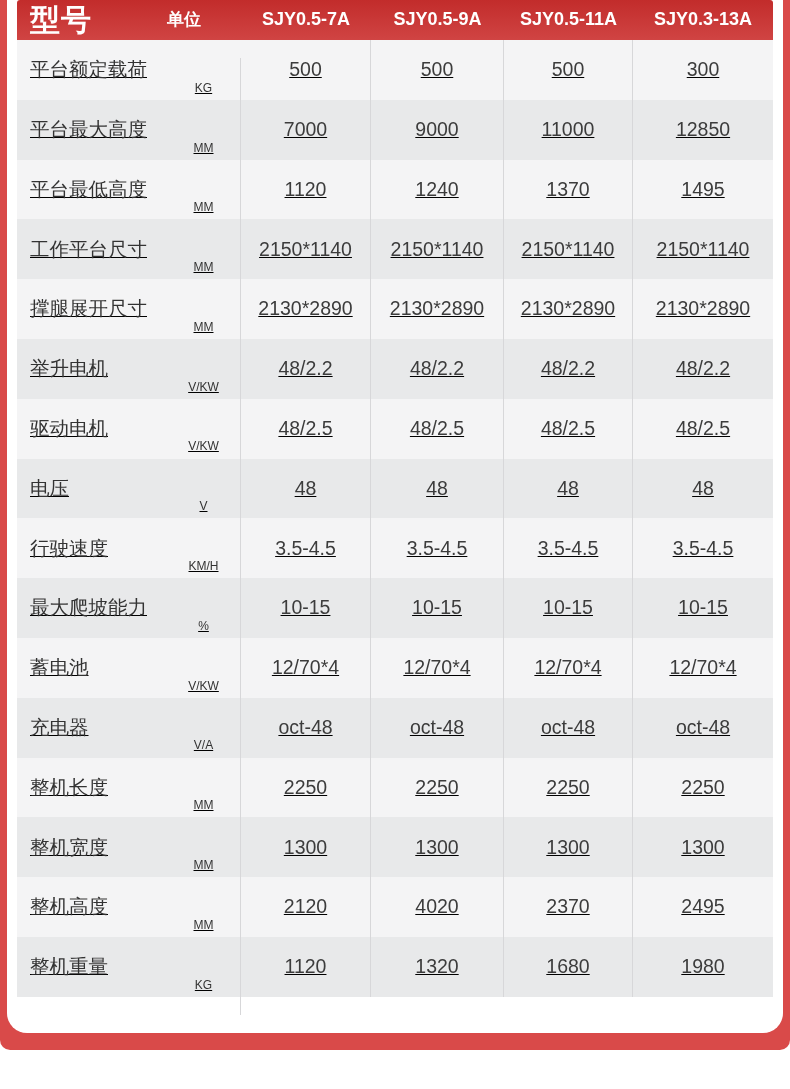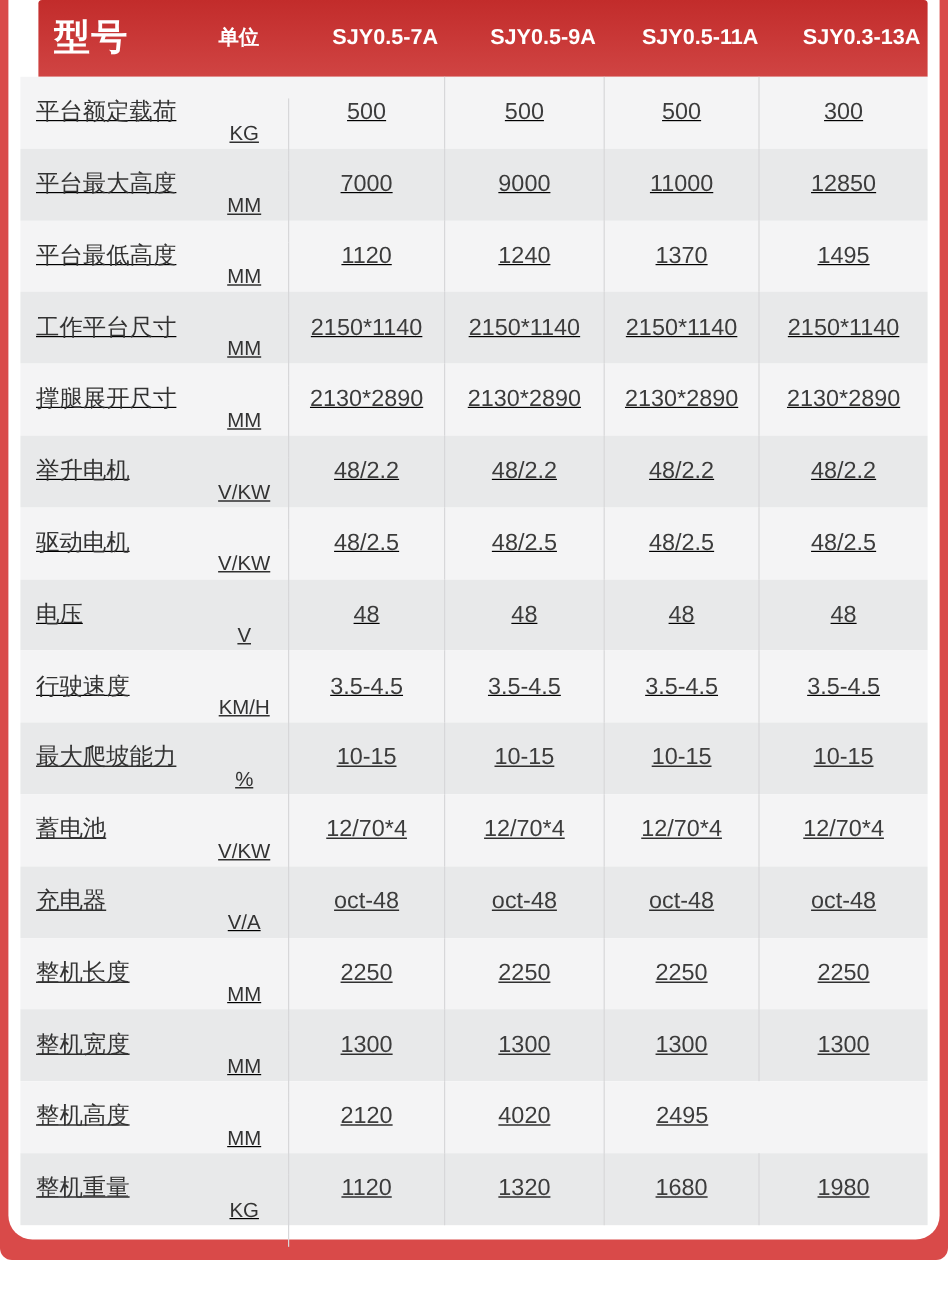--- a/index.html
+++ b/index.html
@@ -31,44 +31,43 @@
   }
   .spec-table{
     position:absolute;left:10px;top:0;width:756px;
   }
   .grid-row{
     display:grid;
     grid-template-columns:150px 74px 130px 133px 129px 140px;
     align-items:center;
   }
   .table-header{
-    height:64px;
+    height:40px;
     background:linear-gradient(180deg,var(--header_top),var(--header_bottom));
     color:var(--header_text);
     border-radius:3px 3px 0 0;
-    margin-left:15px;
   }
   .header-model{
     font-size:30px;font-weight:bold;padding-left:13px;letter-spacing:1px;
   }
   .header-unit{
     font-size:17px;font-weight:bold;text-align:left;
   }
   .header-col{
     font-size:18px;font-weight:bold;text-align:center;
   }
   .spec-row{height:59.8px;text-decoration:underline;}
   .spec-row.light{background:var(--row_light);}
   .spec-row.shade{background:var(--row_shade);}
   .cell{line-height:1.2;}
   .cell-label{
     font-size:19.5px;color:var(--label_text);padding-left:13px;
   }
   .cell-unit{
-    font-size:17px;color:var(--label_text);text-align:center;margin-top:36px;
+    font-size:12px;color:var(--label_text);text-align:center;margin-top:36px;
   }
   .cell-value{
     font-size:19.5px;color:var(--value_text);text-align:center;
   }
   .spec-row .with-divider{
     border-right:1px solid var(--divider);
     height:100%;
     display:flex;align-items:center;justify-content:center;
   }
 </style>
@@ -197,20 +196,21 @@
           <div class="cell cell-value with-divider">1300</div>
           <div class="cell cell-value with-divider">1300</div>
           <div class="cell cell-value with-divider">1300</div>
           <div class="cell cell-value">1300</div>
         </div>
         <div class="grid-row spec-row light">
           <div class="cell cell-label">整机高度</div>
           <div class="cell cell-unit with-divider">MM</div>
           <div class="cell cell-value with-divider">2120</div>
           <div class="cell cell-value with-divider">4020</div>
+          <div class="cell cell-value with-divider">2370</div>
           <div class="cell cell-value">2495</div>
         </div>
         <div class="grid-row spec-row shade">
           <div class="cell cell-label">整机重量</div>
           <div class="cell cell-unit with-divider">KG</div>
           <div class="cell cell-value with-divider">1120</div>
           <div class="cell cell-value with-divider">1320</div>
           <div class="cell cell-value with-divider">1680</div>
           <div class="cell cell-value">1980</div>
         </div>

